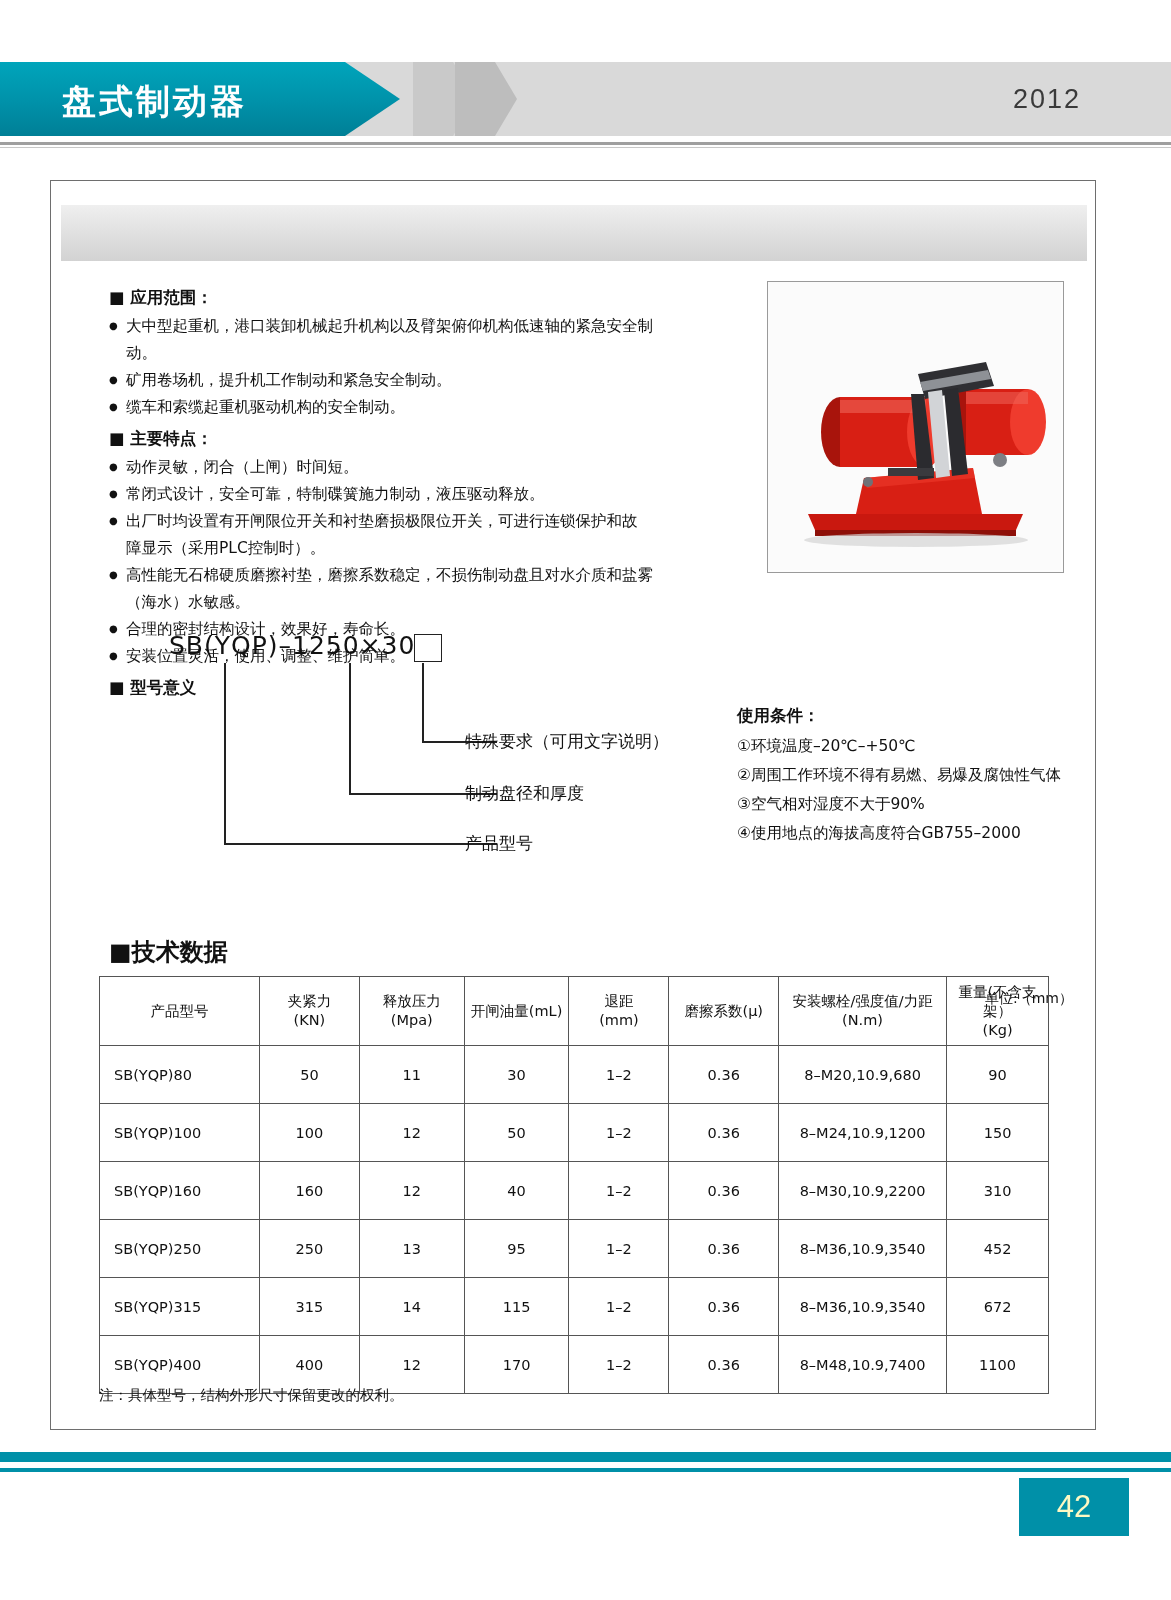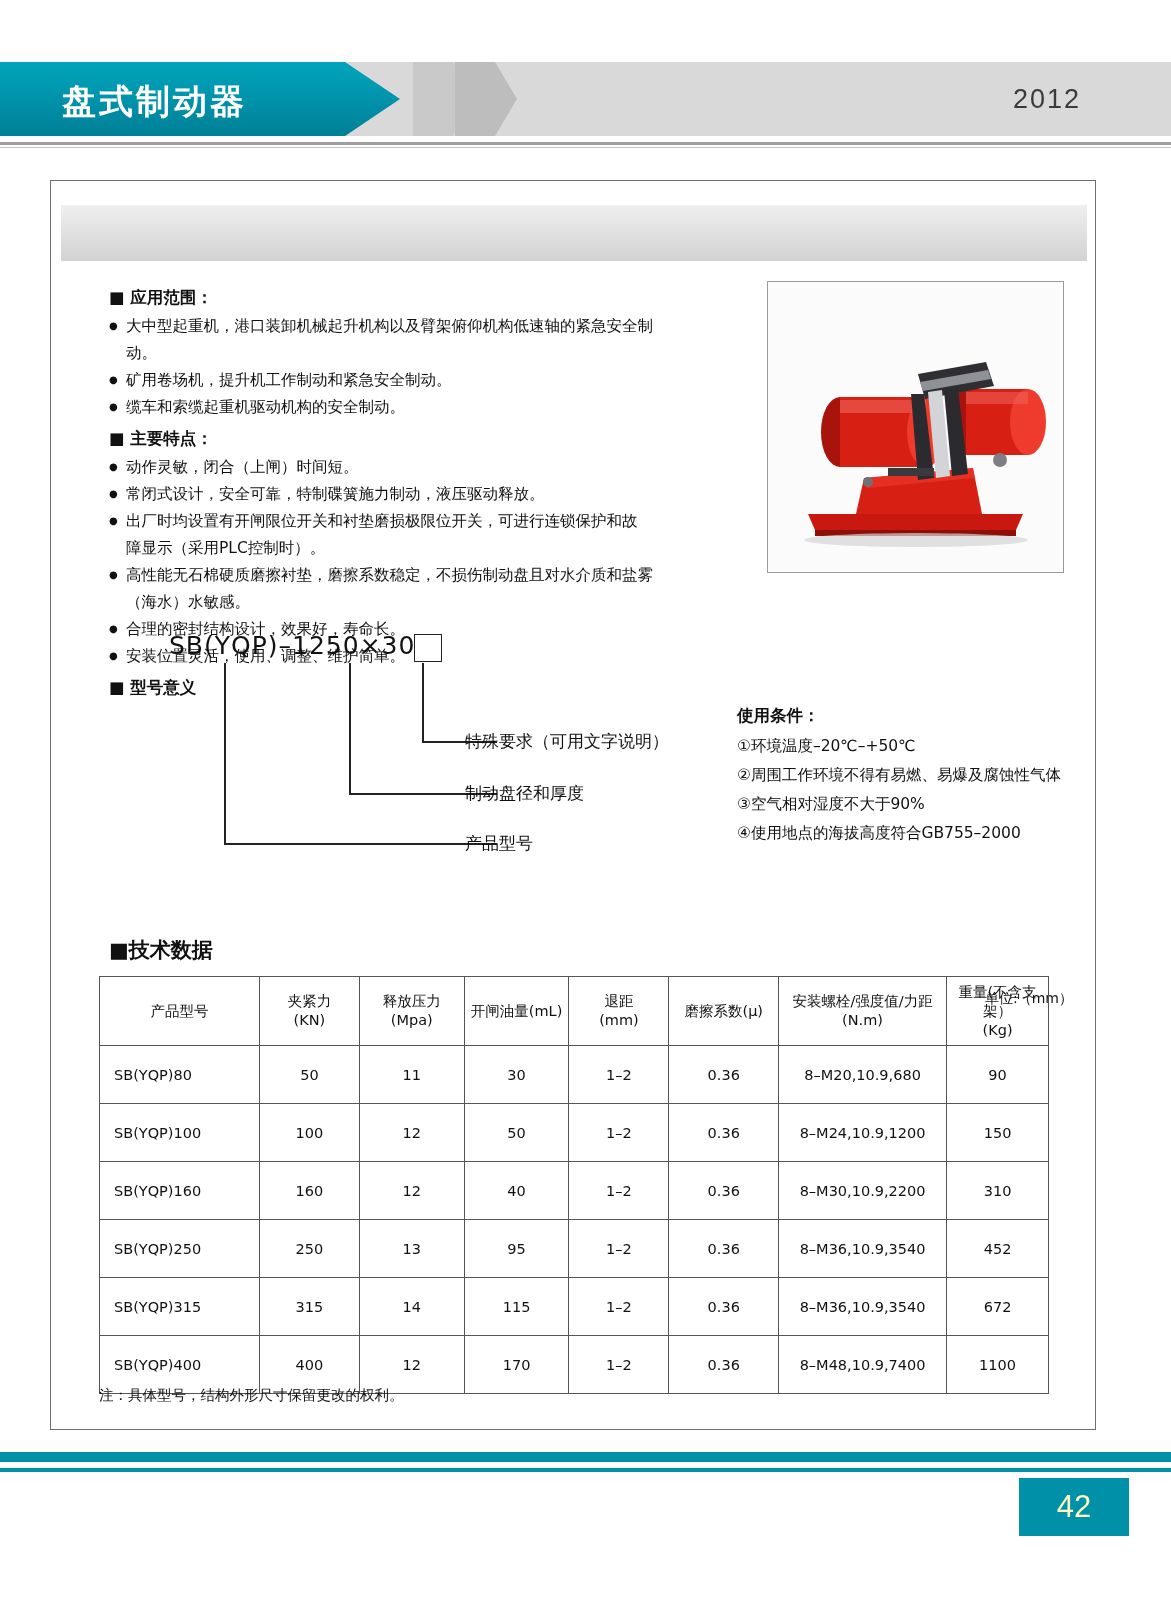--- a/index.html
+++ b/index.html
@@ -209,21 +209,21 @@
     font-weight: bold;
     font-size: 16.5px;
     margin-bottom: 2px;
   }
 
   
   .tech-head {
     position: absolute;
     top: 755px;
     left: 58px;
-    font-size: 21px;
+    font-size: 24px;
     font-weight: bold;
     font-family: "DejaVu Sans", sans-serif;
     color: #111;
   }
   .unit-note {
     position: absolute;
     top: 770px;
     right: 22px;
     font-size: 14px;
     font-family: "DejaVu Sans", sans-serif;

